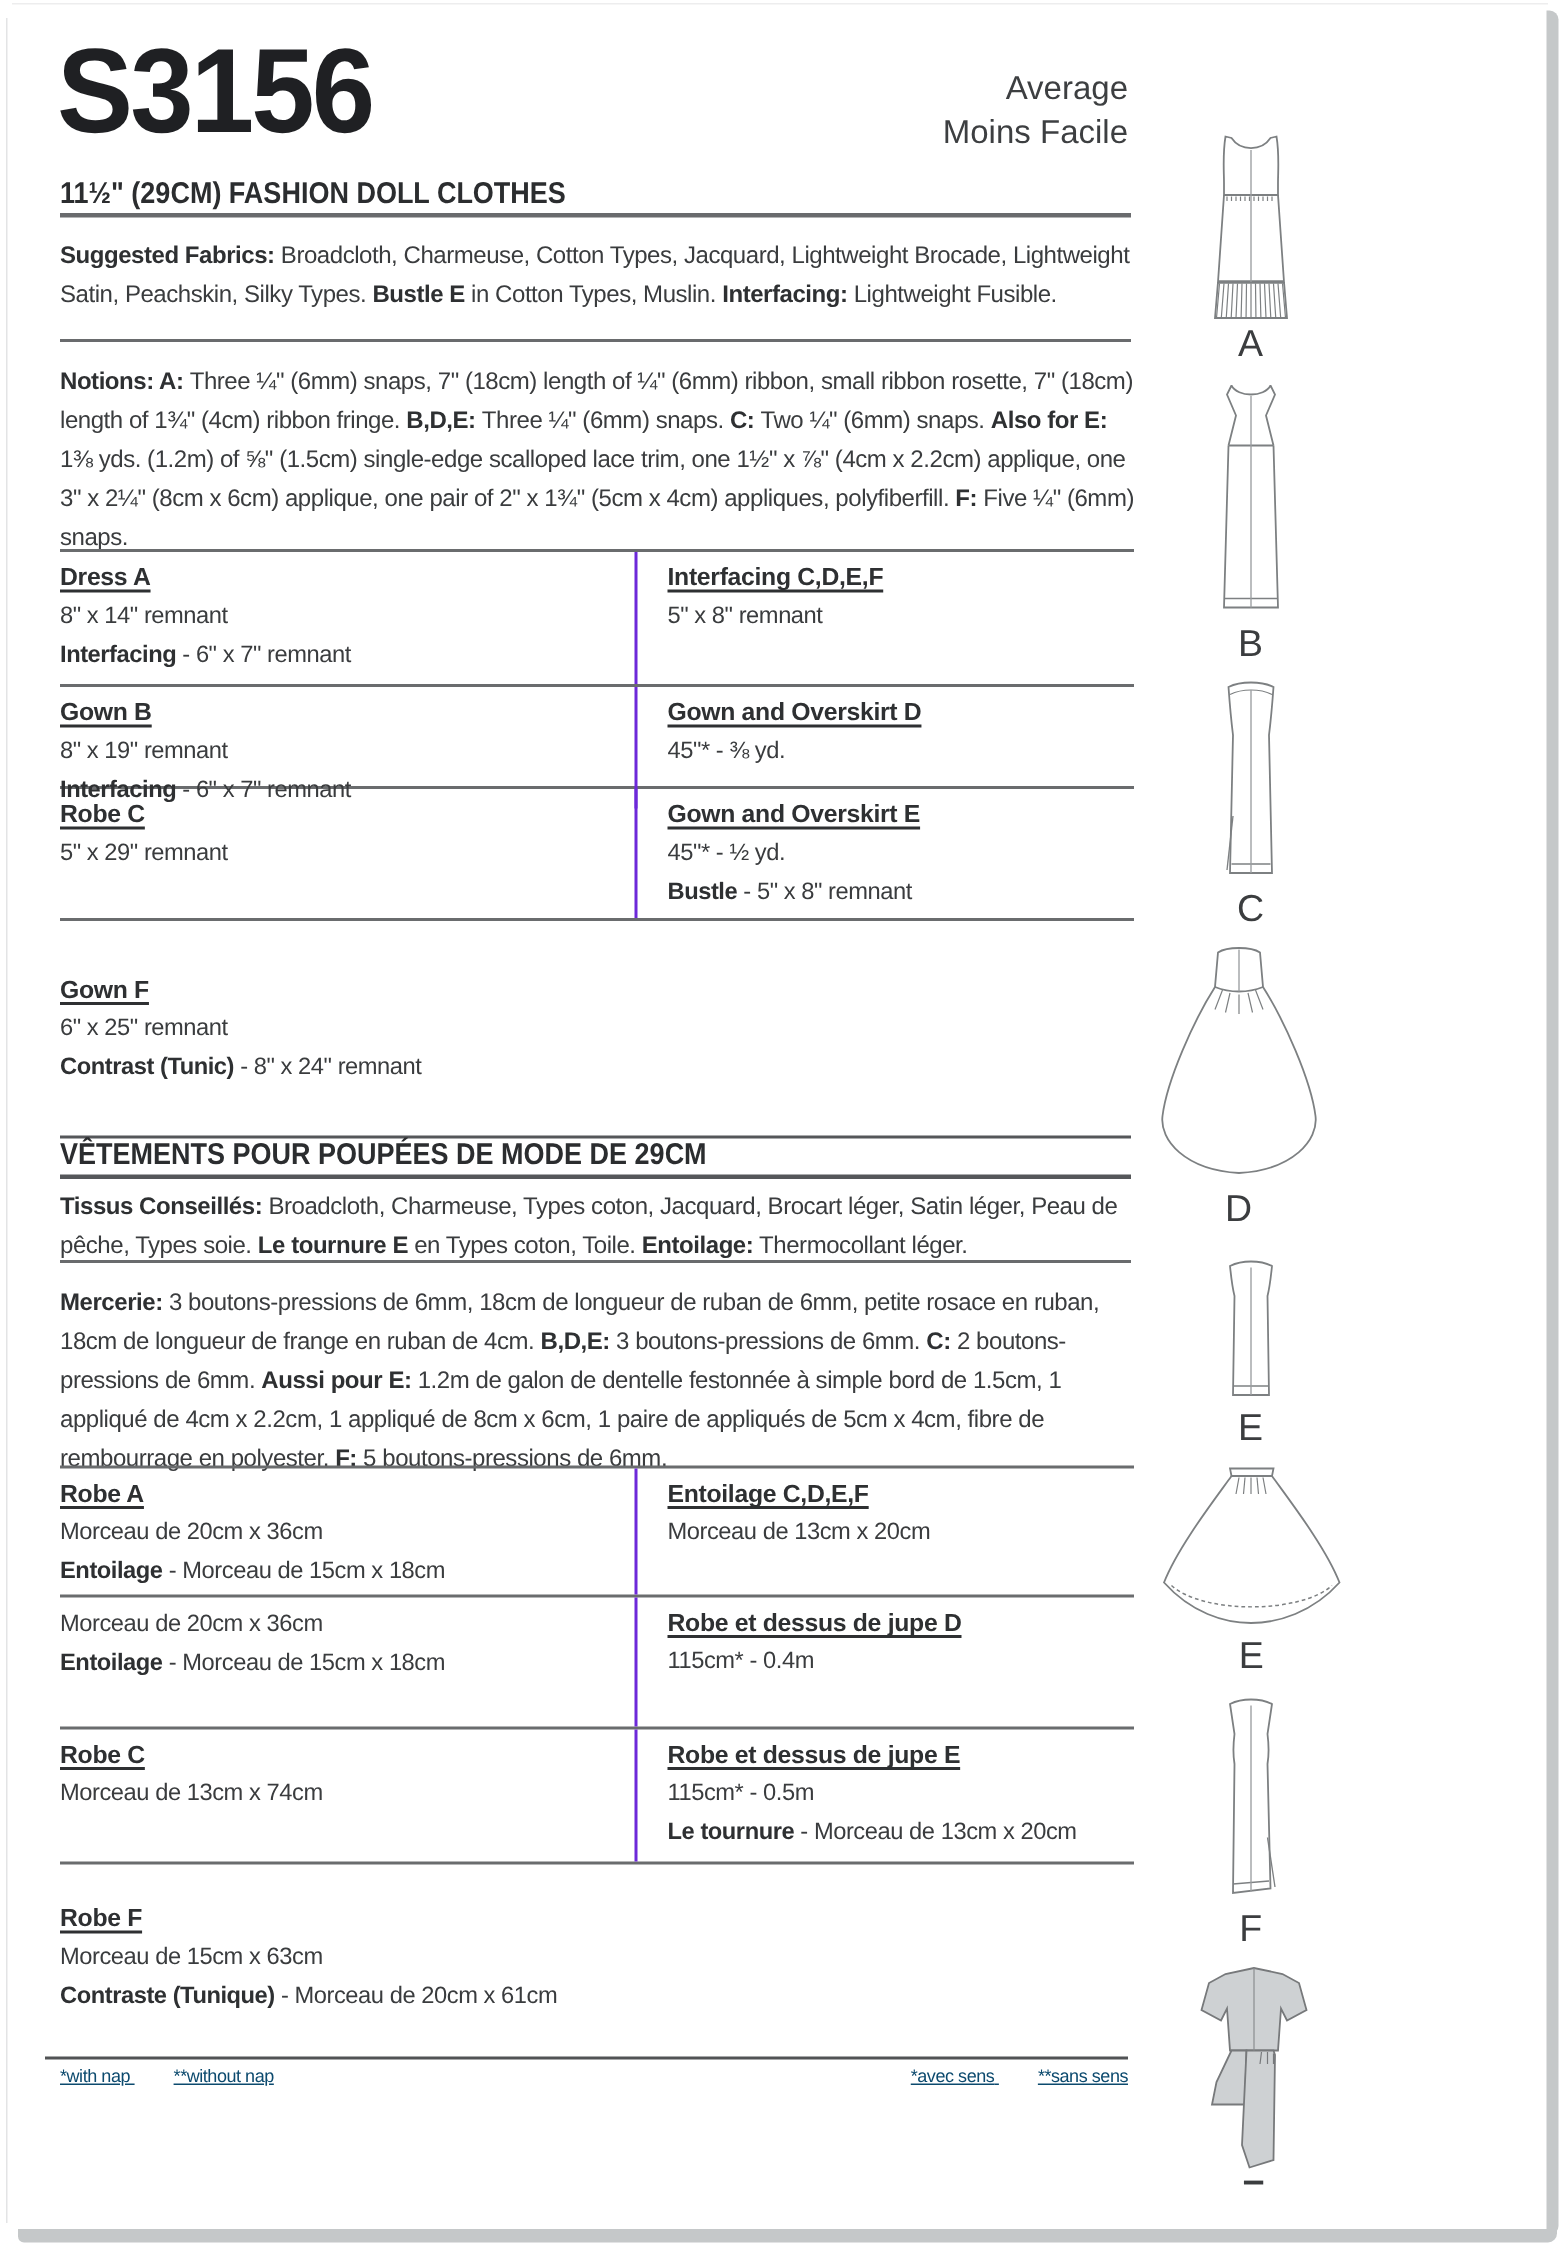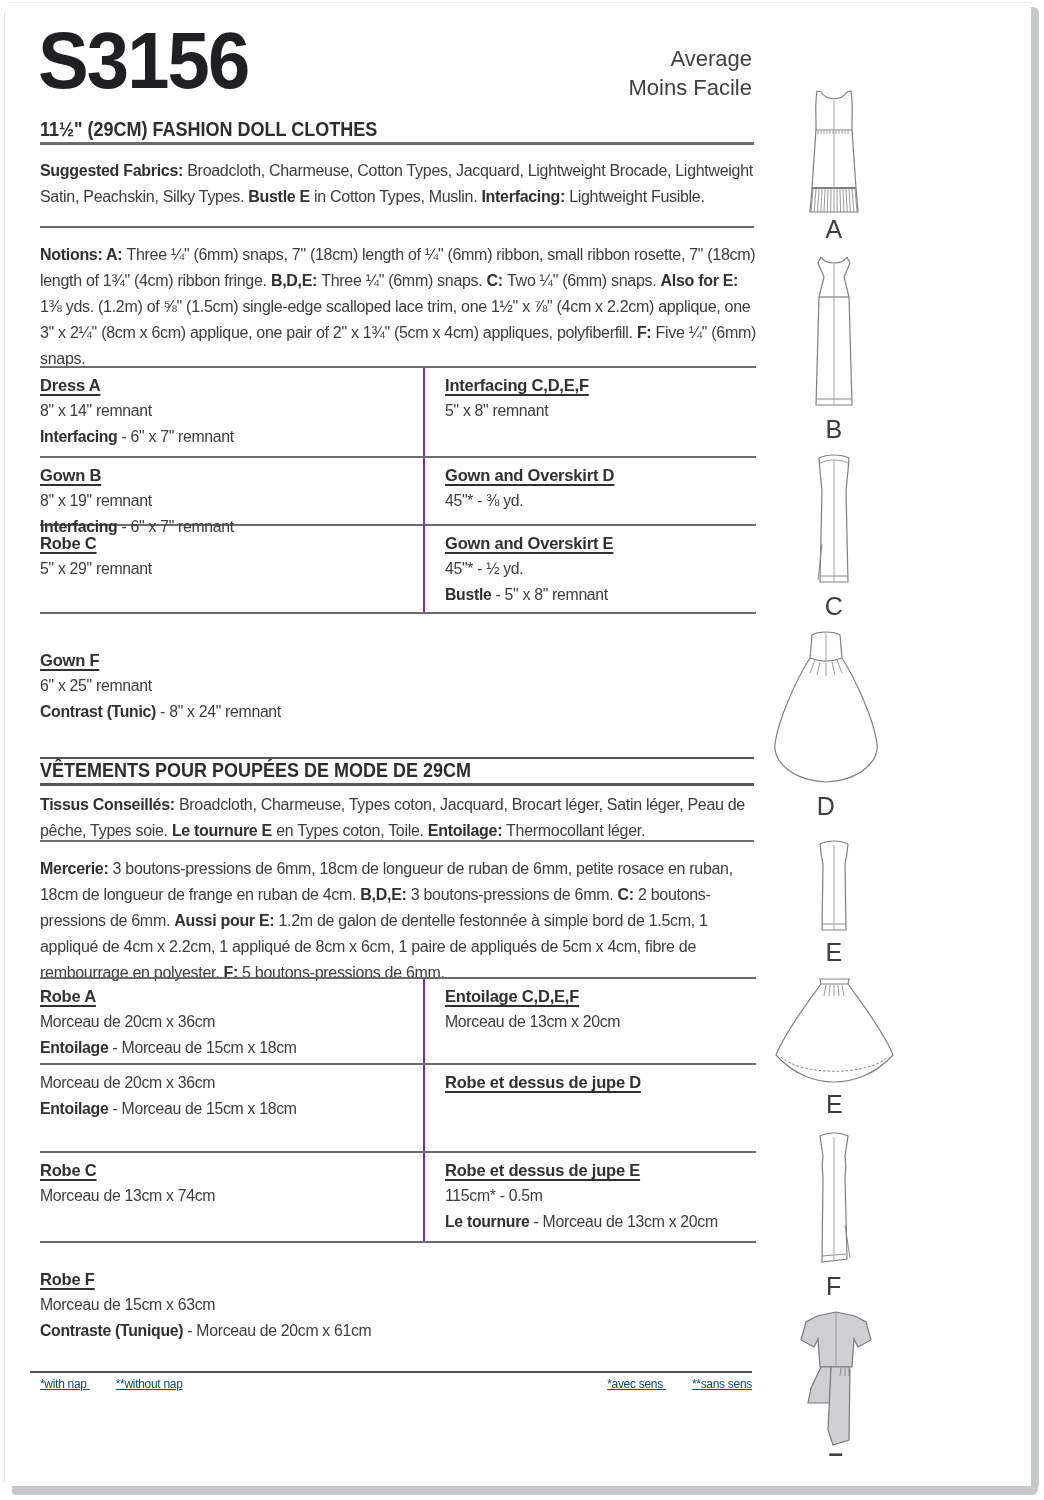--- a/index.html
+++ b/index.html
@@ -139,20 +139,21 @@
         <div class="line"><span>Morceau de 13cm x 20cm</span></div>
       </div>
     </div>
     <div class="row" style="height:88px;">
       <div class="cell">
         <div class="line"><span>Morceau de 20cm x 36cm</span></div>
         <div class="line"><b>Entoilage</b><span> - Morceau de 15cm x 18cm</span></div>
       </div>
       <div class="cell cell-r">
         <div class="cellhead">Robe et dessus de jupe D</div>
+        <div class="line"><span>115cm* - 0.4m</span></div>
       </div>
     </div>
     <div class="row" style="height:90px;">
       <div class="cell">
         <div class="cellhead">Robe C</div>
         <div class="line"><span>Morceau de 13cm x 74cm</span></div>
       </div>
       <div class="cell cell-r">
         <div class="cellhead">Robe et dessus de jupe E</div>
         <div class="line"><span>115cm* - 0.5m</span></div>

